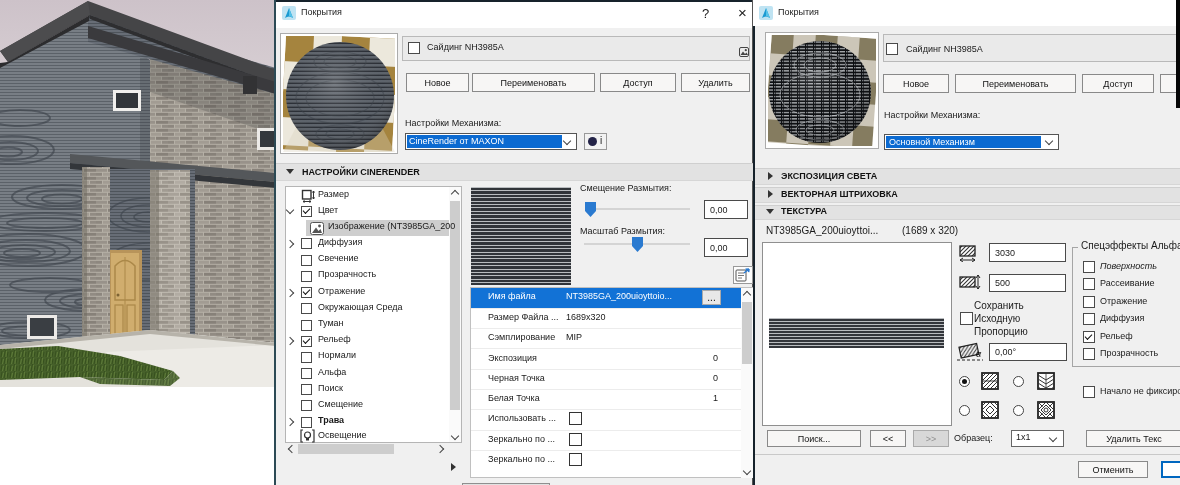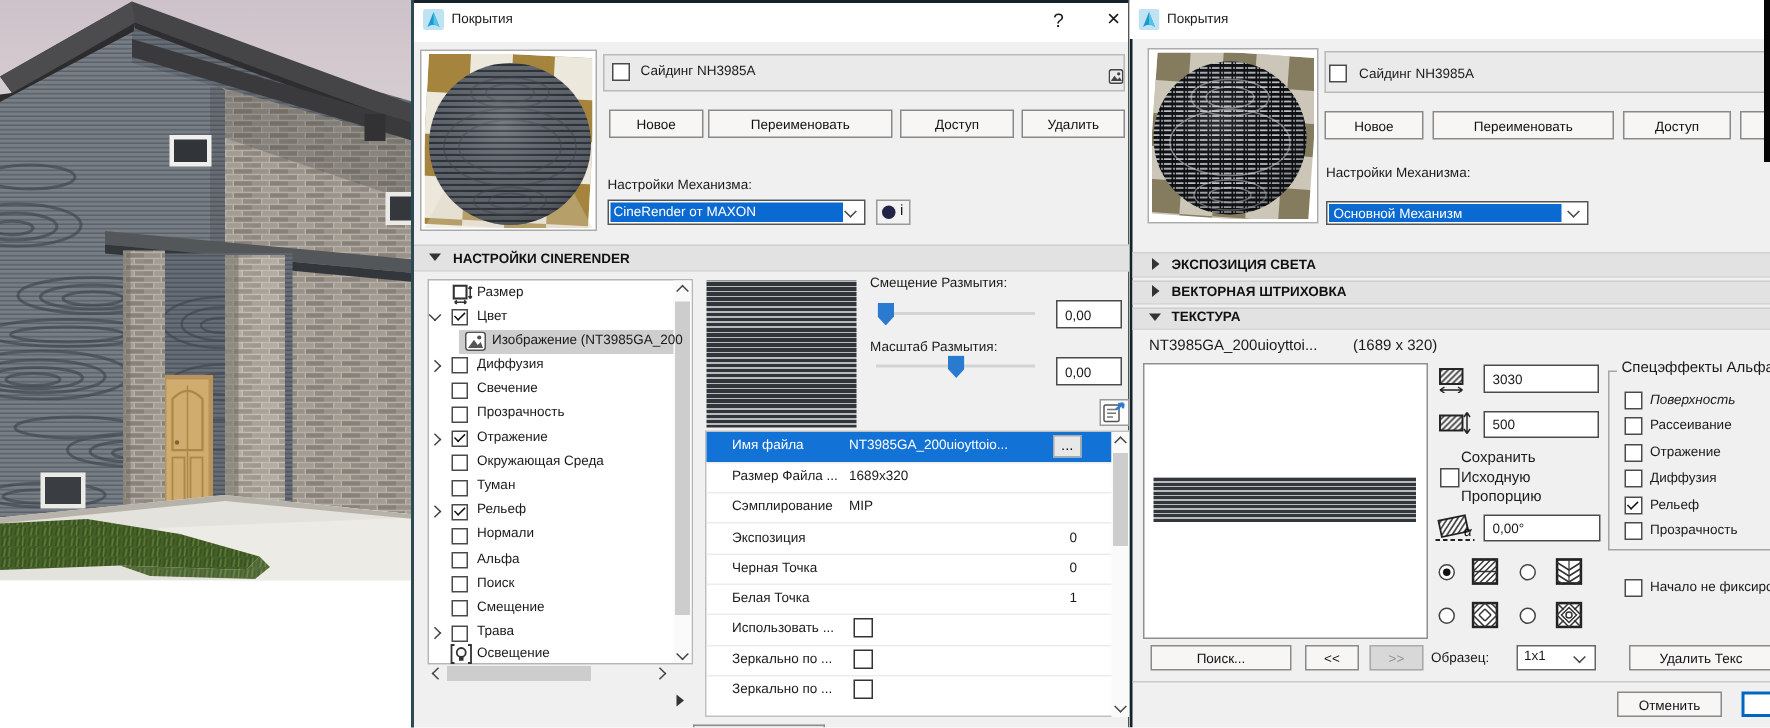--- a/index.html
+++ b/index.html
@@ -280,21 +280,21 @@
   <div class="cb" style="left:25px;top:352px;"></div>
   <div class="trow" style="left:42px;top:350px;">Нормали</div>
   <div class="cb" style="left:25px;top:368px;"></div>
   <div class="trow" style="left:42px;top:367px;">Альфа</div>
   <div class="cb" style="left:25px;top:384px;"></div>
   <div class="trow" style="left:42px;top:383px;">Поиск</div>
   <div class="cb" style="left:25px;top:400px;"></div>
   <div class="trow" style="left:42px;top:399px;text-align:right;">Смещение</div>
   <div class="chev chev-r" style="left:11px;top:419px;"></div>
   <div class="cb" style="left:25px;top:417px;"></div>
-  <div class="trow" style="left:42px;top:415px;">Трава</div>
+  <div class="trow" style="left:42px;top:415px;font-weight:bold;">Трава</div>
   <div class="abs" style="left:24px;top:429px;width:15px;height:14px;font-size:11px;">
    <svg width="15" height="14">
           <path d="M3 1 L1 1 L1 13 L3 13 M12 1 L14 1 L14 13 L12 13" stroke="#333" stroke-width="1.2" fill="none"></path>
           <circle cx="7.5" cy="6" r="3" fill="none" stroke="#333" stroke-width="1.2"></circle>
           <rect x="6" y="9" width="3" height="2.5" fill="#333"></rect>
         </svg>
   </div>
   <div class="trow" style="left:42px;top:430px;">Освещение</div>
  </div>
 

